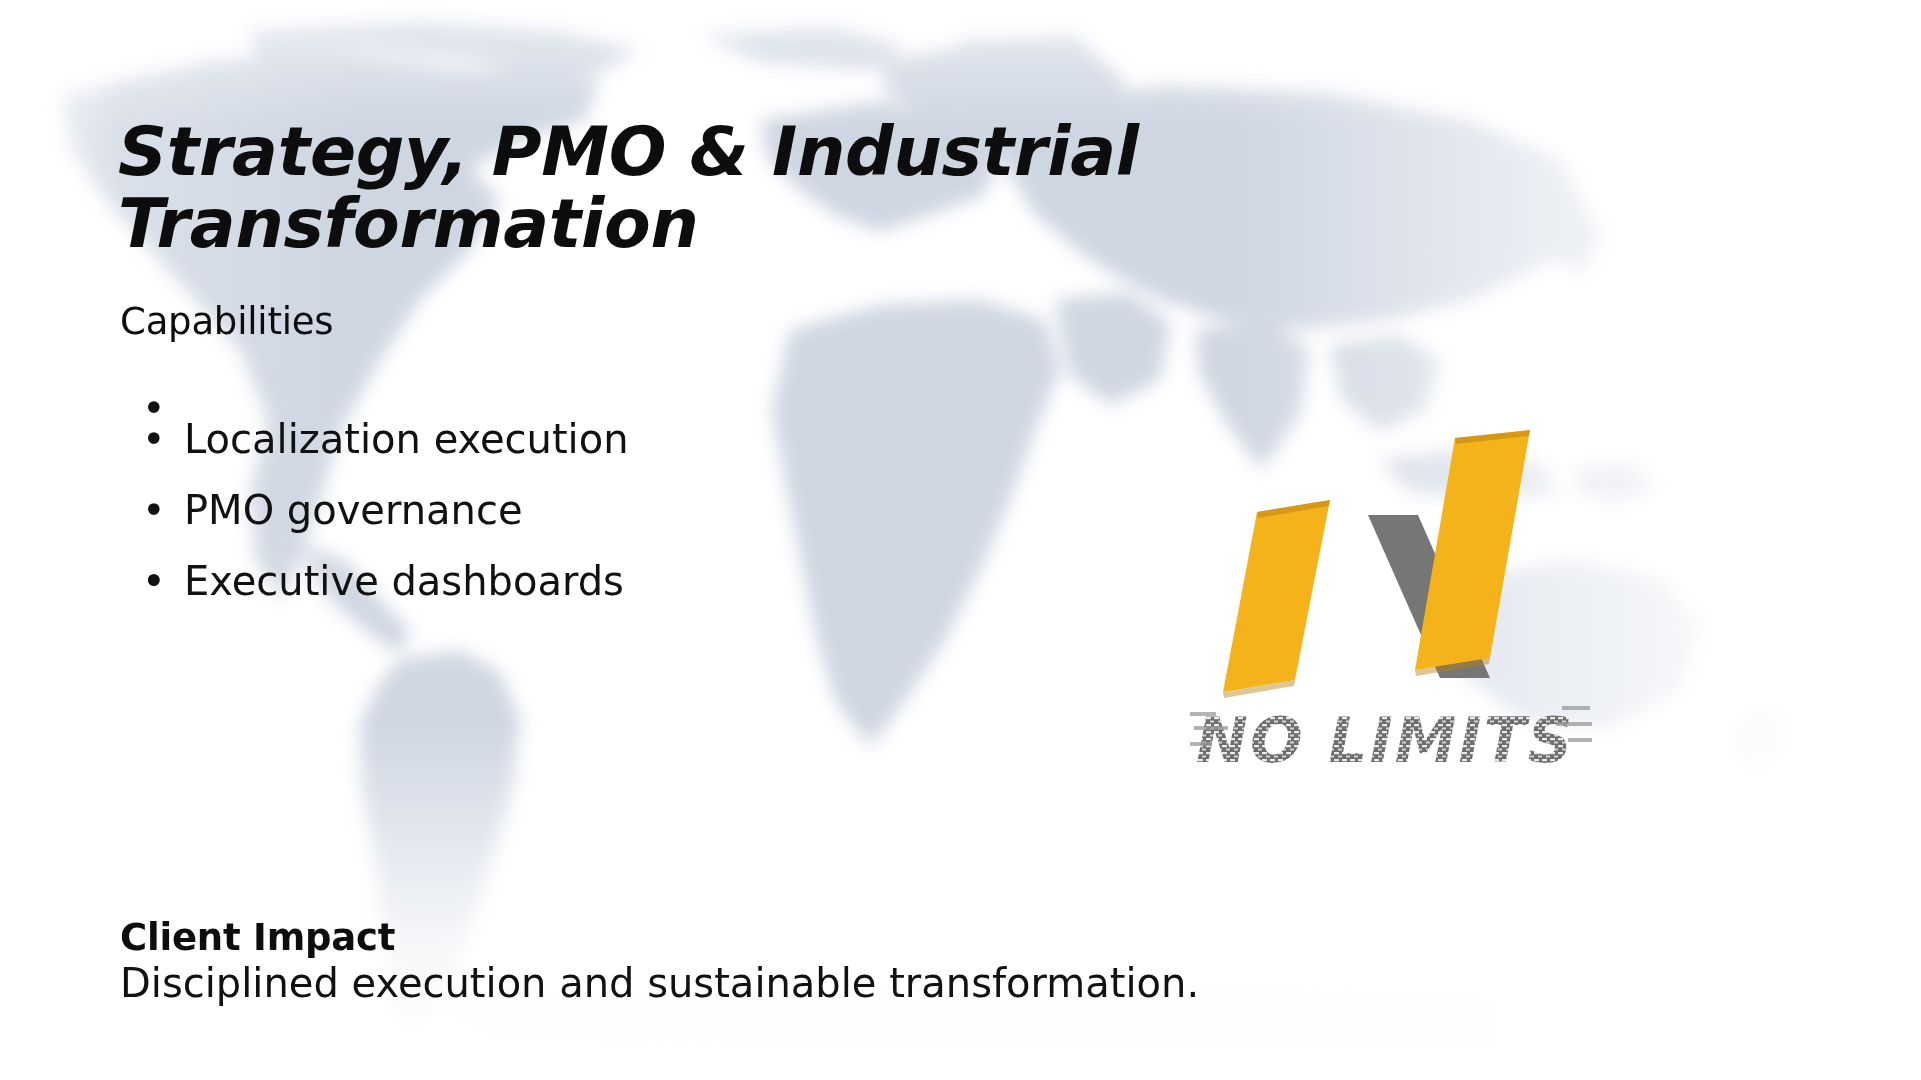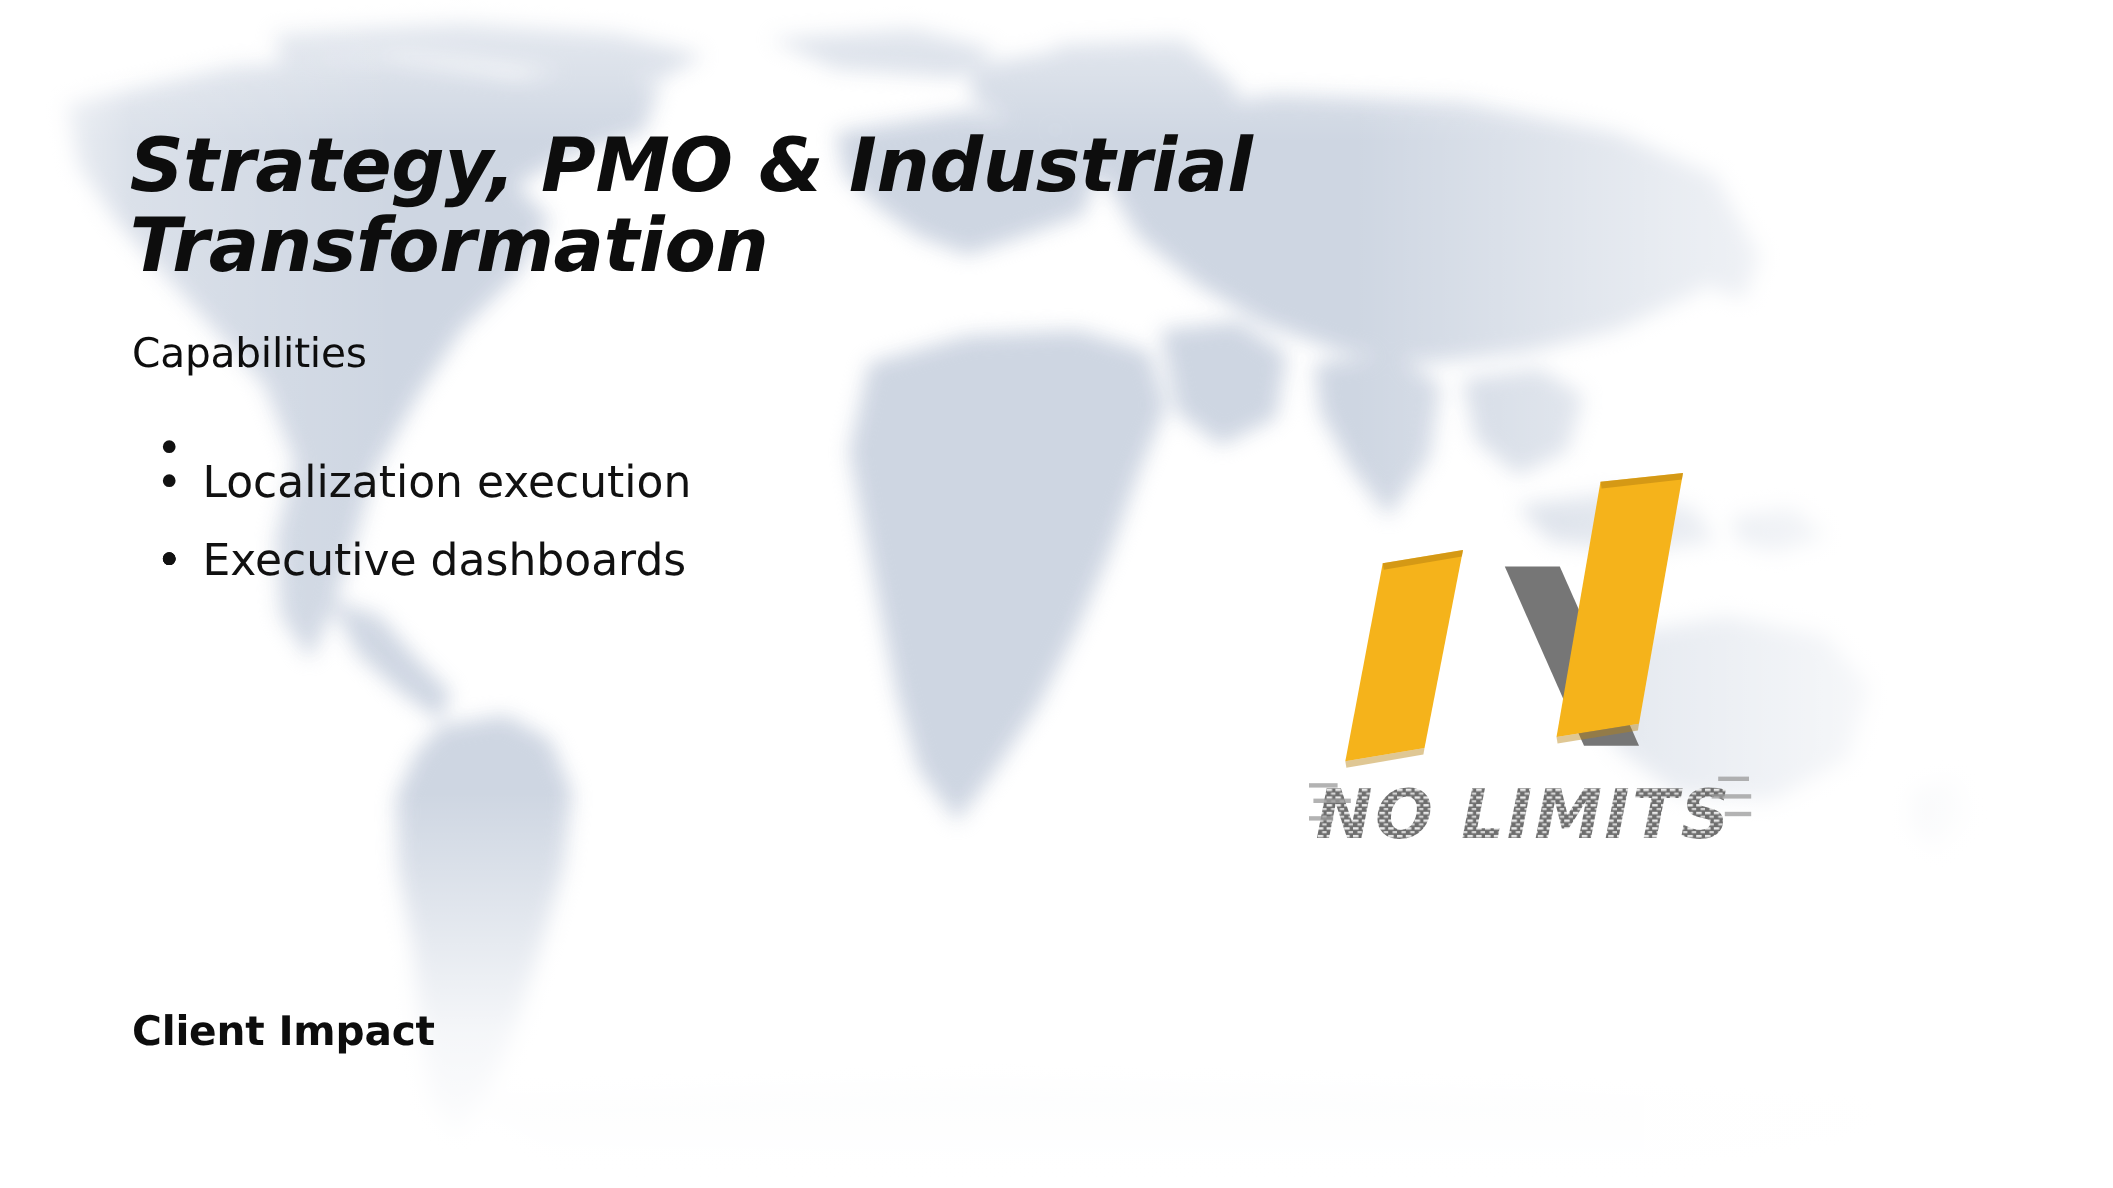--- a/index.html
+++ b/index.html
@@ -214,32 +214,34 @@
     <ul id="capabilities-list">
       <li>
         <span class="bullet-dot">•</span>
       </li>
       <li>
         <span class="bullet-dot">•</span>
         <span>Localization execution</span>
       </li>
       <li>
         <span class="bullet-dot">•</span>
+        <span>PMO governance</span>
       </li>
       <li>
         <span class="bullet-dot">•</span>
       </li>
       <li>
         <span class="bullet-dot">•</span>
         <span>Executive dashboards</span>
       </li>
     </ul>
 
     <div id="impact-block">
       <div id="impact-heading">Client Impact</div>
+      <div id="impact-text">Disciplined execution and sustainable transformation.</div>
     </div>
 
     <div id="logo">
       <svg viewBox="0 0 420 360" aria-hidden="true">
         <defs>
 
           <pattern id="speedlines" x="0" y="0" width="8" height="7" patternUnits="userSpaceOnUse">
             <rect x="0" y="0" width="8" height="7" fill="#6E6E6E"></rect>
             <rect x="0" y="0" width="5" height="2.2" fill="#ffffff" opacity="0.85"></rect>
             <rect x="4" y="3.5" width="4" height="2.0" fill="#ffffff" opacity="0.7"></rect>

